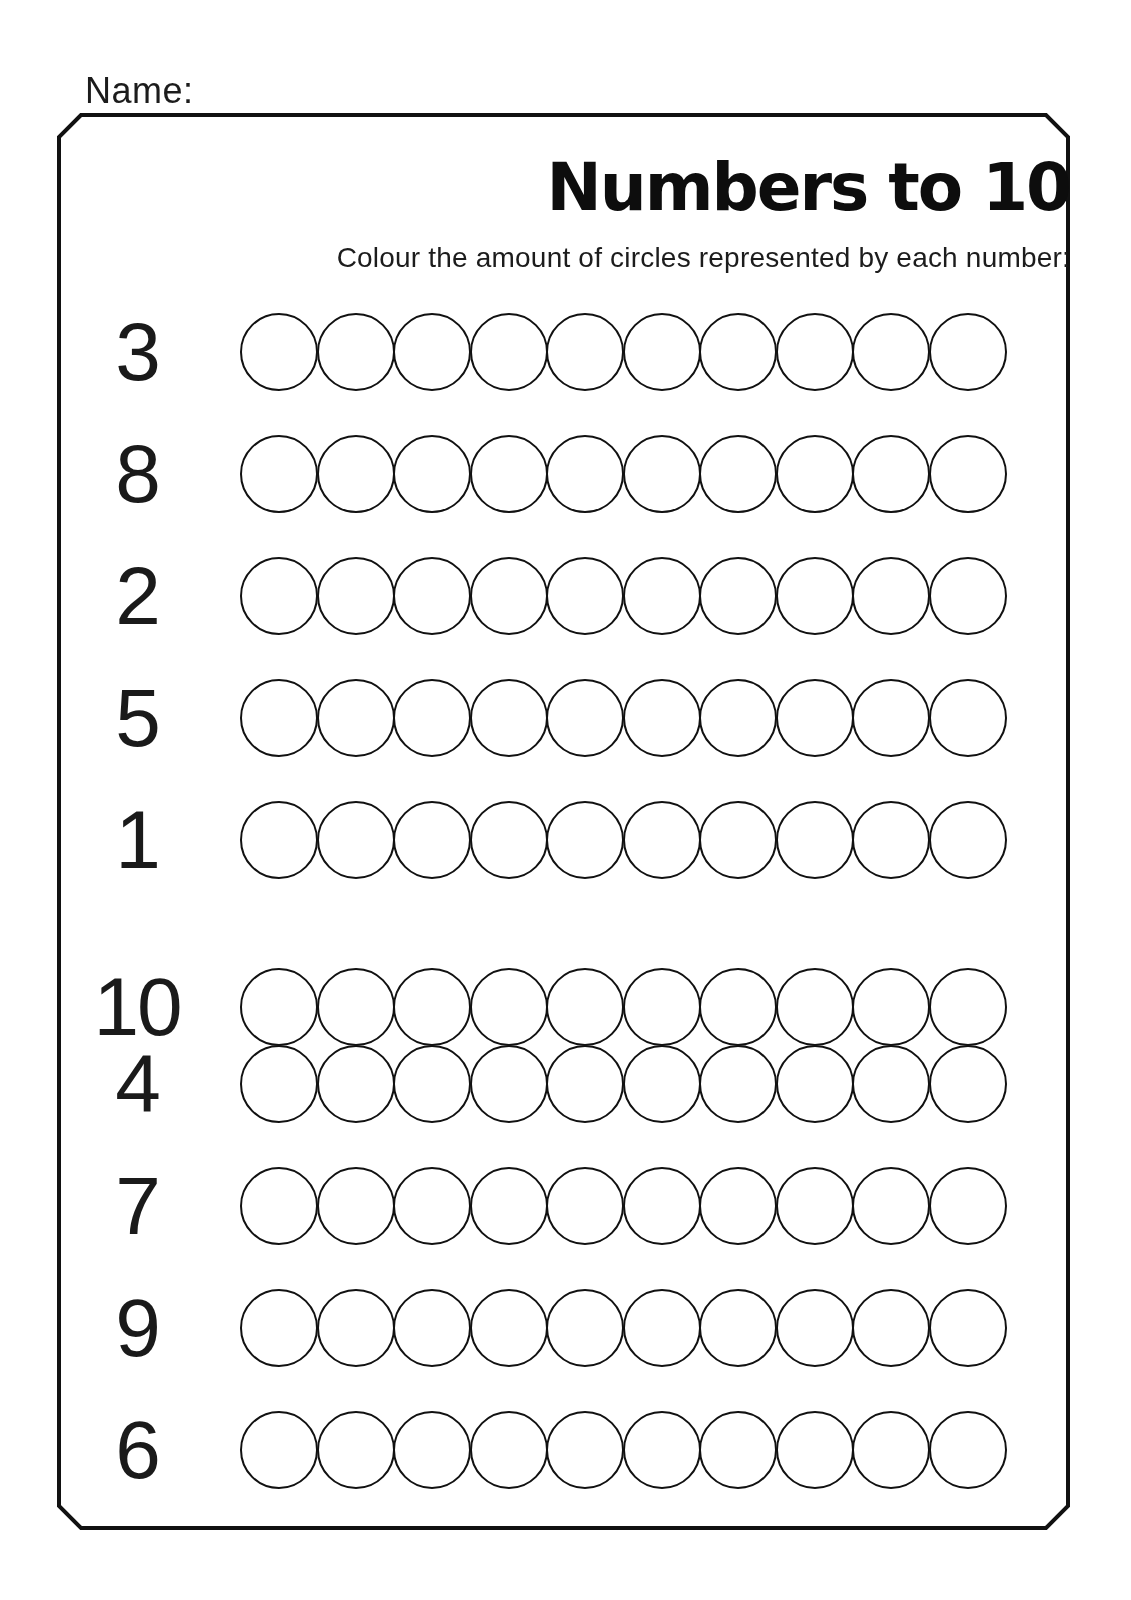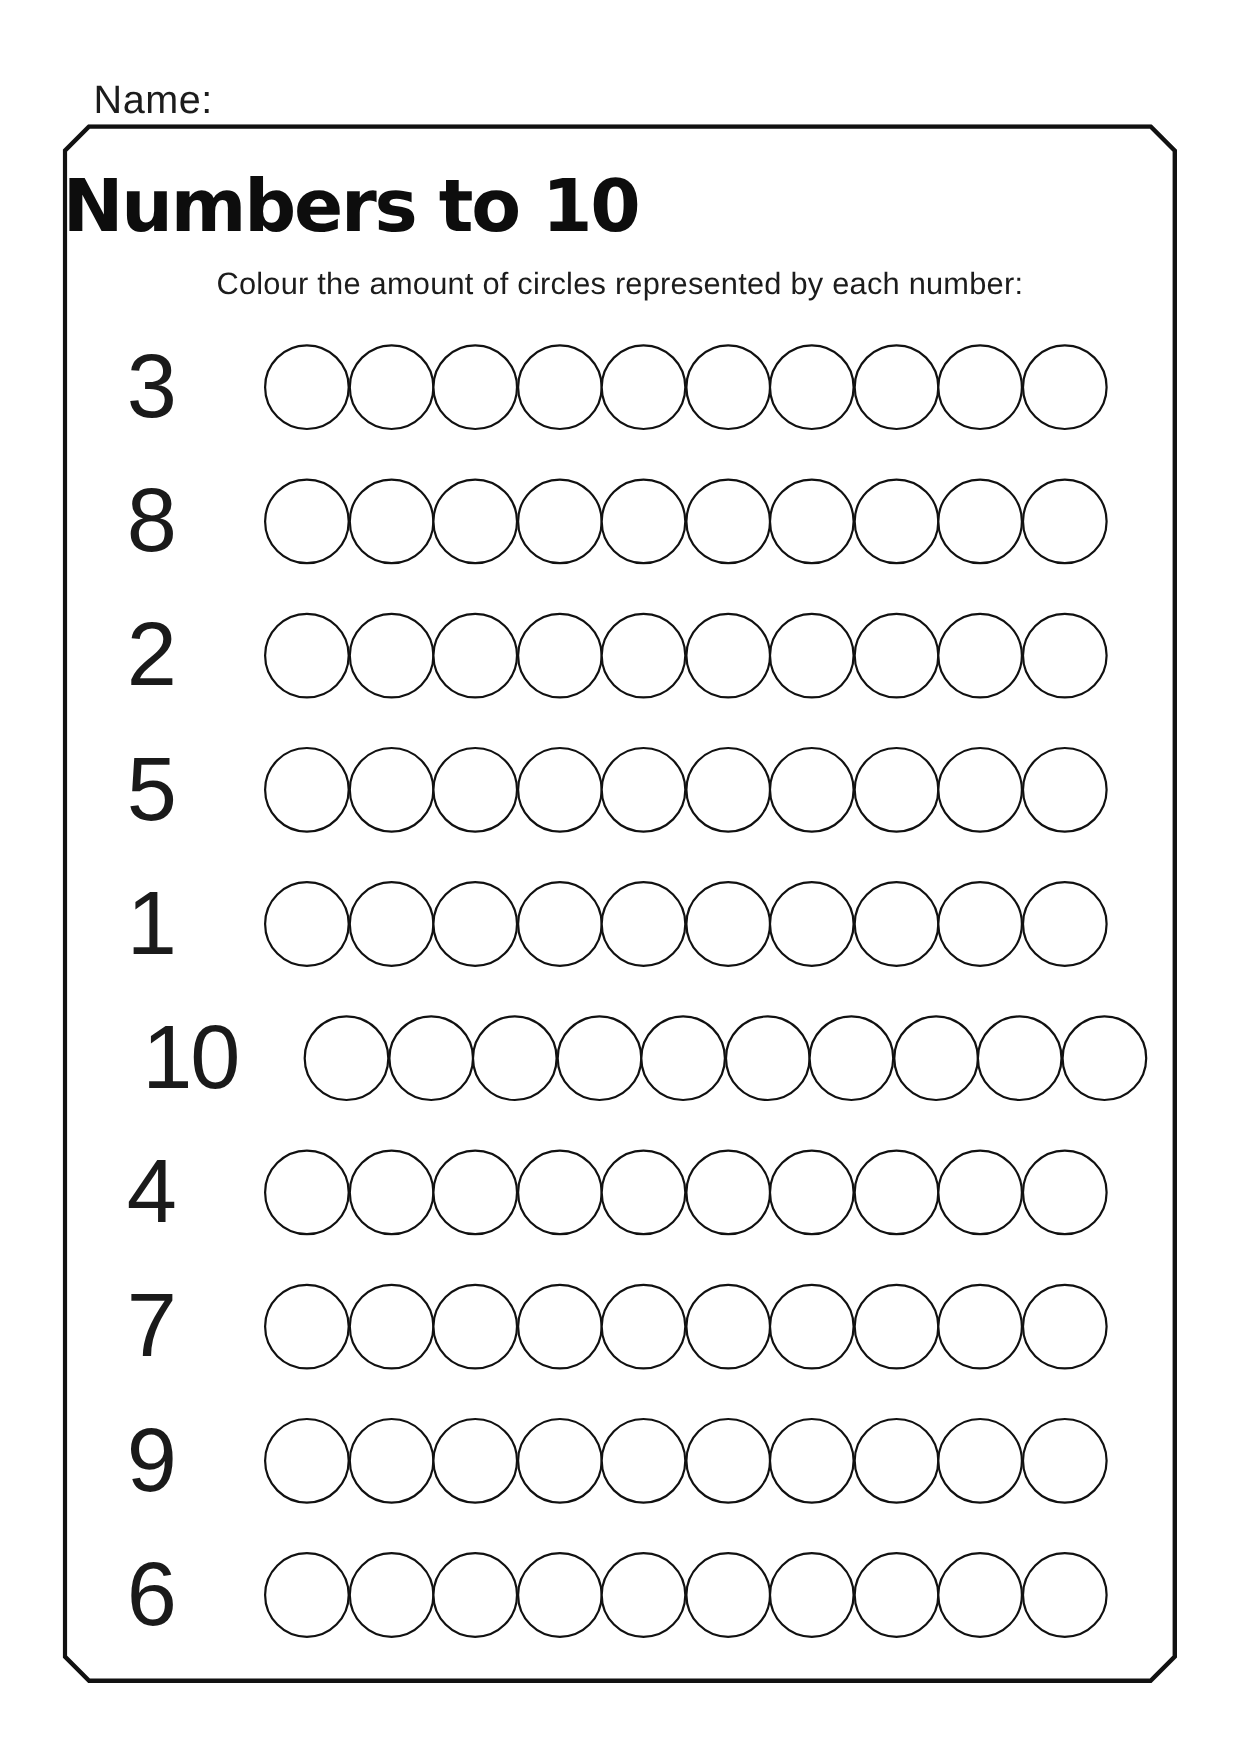--- a/index.html
+++ b/index.html
@@ -31,32 +31,32 @@
     width:1013px; height:1417px;
   }
   .sheet svg.border{
     position:absolute; inset:0;
     width:100%; height:100%;
   }
 
   .title{
     position:absolute;
     left:0; right:0; top:42px;
-    text-align:left;
+    text-align:right;
     font-family:"DejaVu Sans", sans-serif;
     font-weight:bold;
     font-size:66px;
     letter-spacing:-2px;
     line-height:1;
     color:#0d0d0d;
   }
   .subtitle{
     position:absolute;
     left:0; right:0; top:128px;
-    text-align:center;
+    text-align:right;
     font-size:28px;
     letter-spacing:0.2px;
     line-height:1.2;
     color:#1c1c1c;
   }
 
   .rows{ position:absolute; inset:0; }
   .row{
     position:absolute;
     left:0; width:100%; height:78px;
@@ -169,21 +169,21 @@
           <div class="circle"></div>
           <div class="circle"></div>
           <div class="circle"></div>
           <div class="circle"></div>
           <div class="circle"></div>
           <div class="circle"></div>
           <div class="circle"></div>
           <div class="circle"></div>
         </div>
       </div>
-      <div class="row" style="top: 810px; margin-left: 36px;">
+      <div class="row" style="top: 855px;">
         <div class="row-label">10</div>
         <div class="circles">
           <div class="circle"></div>
           <div class="circle"></div>
           <div class="circle"></div>
           <div class="circle"></div>
           <div class="circle"></div>
           <div class="circle"></div>
           <div class="circle"></div>
           <div class="circle"></div>

